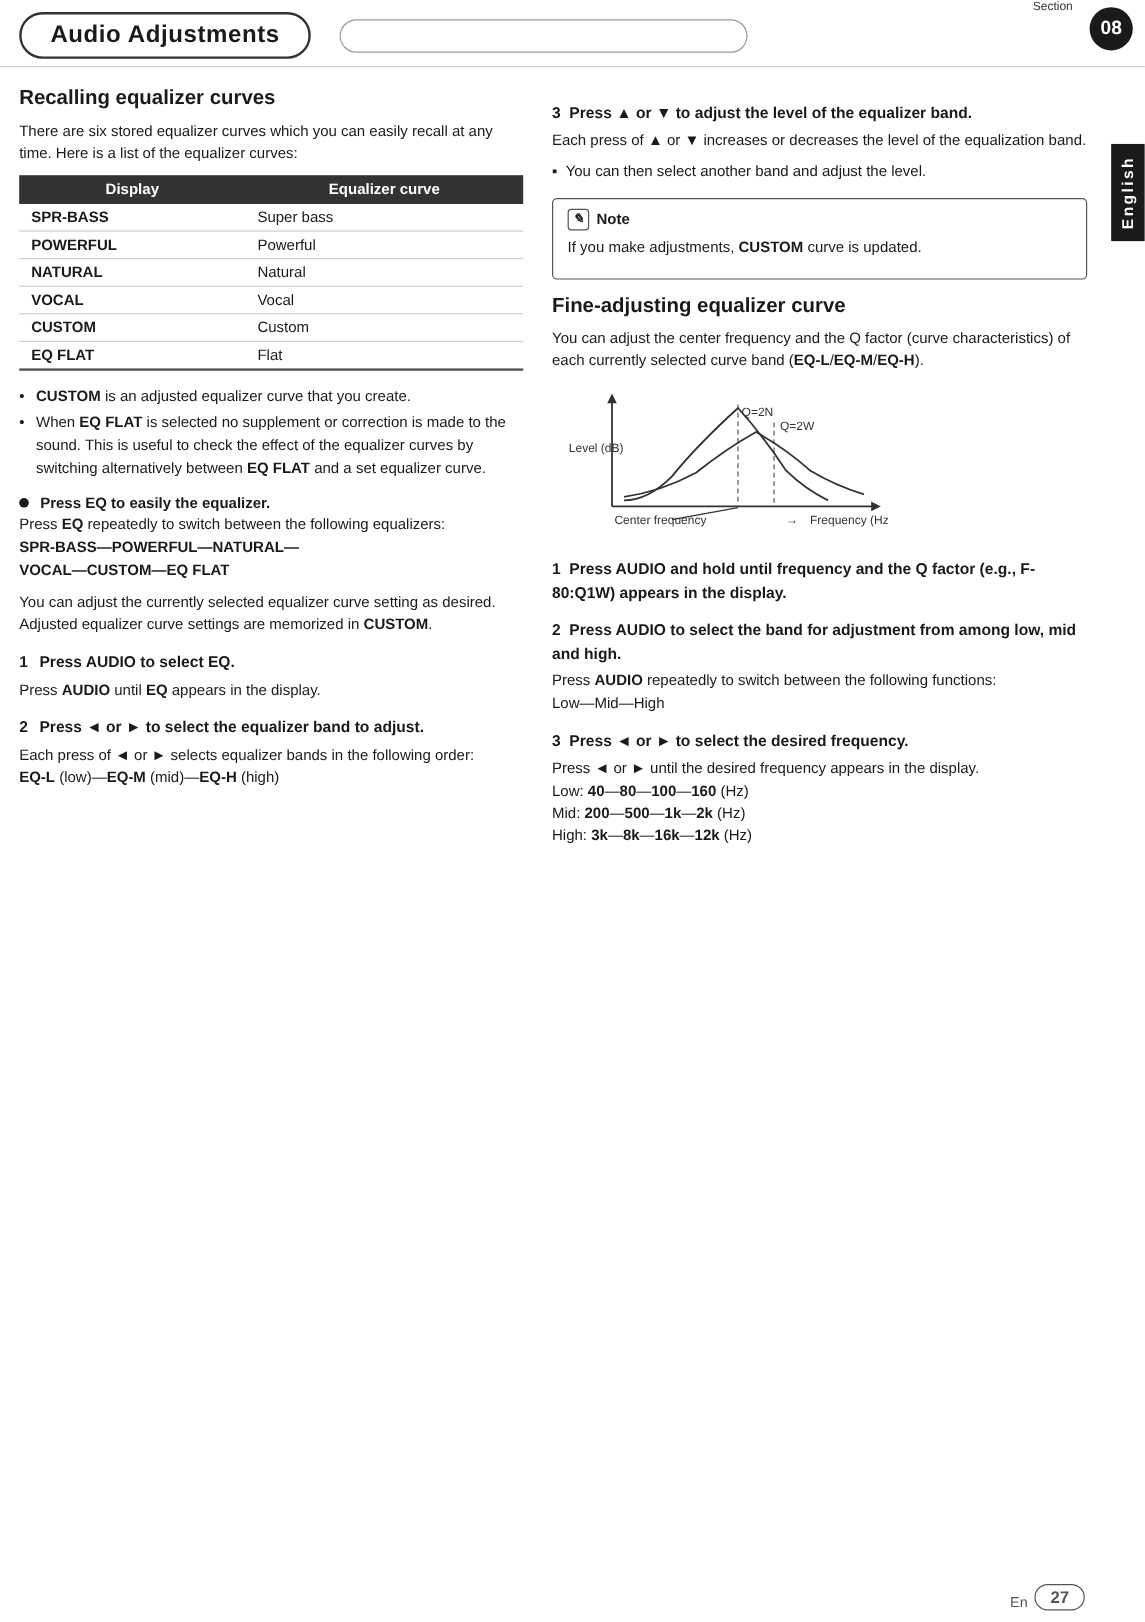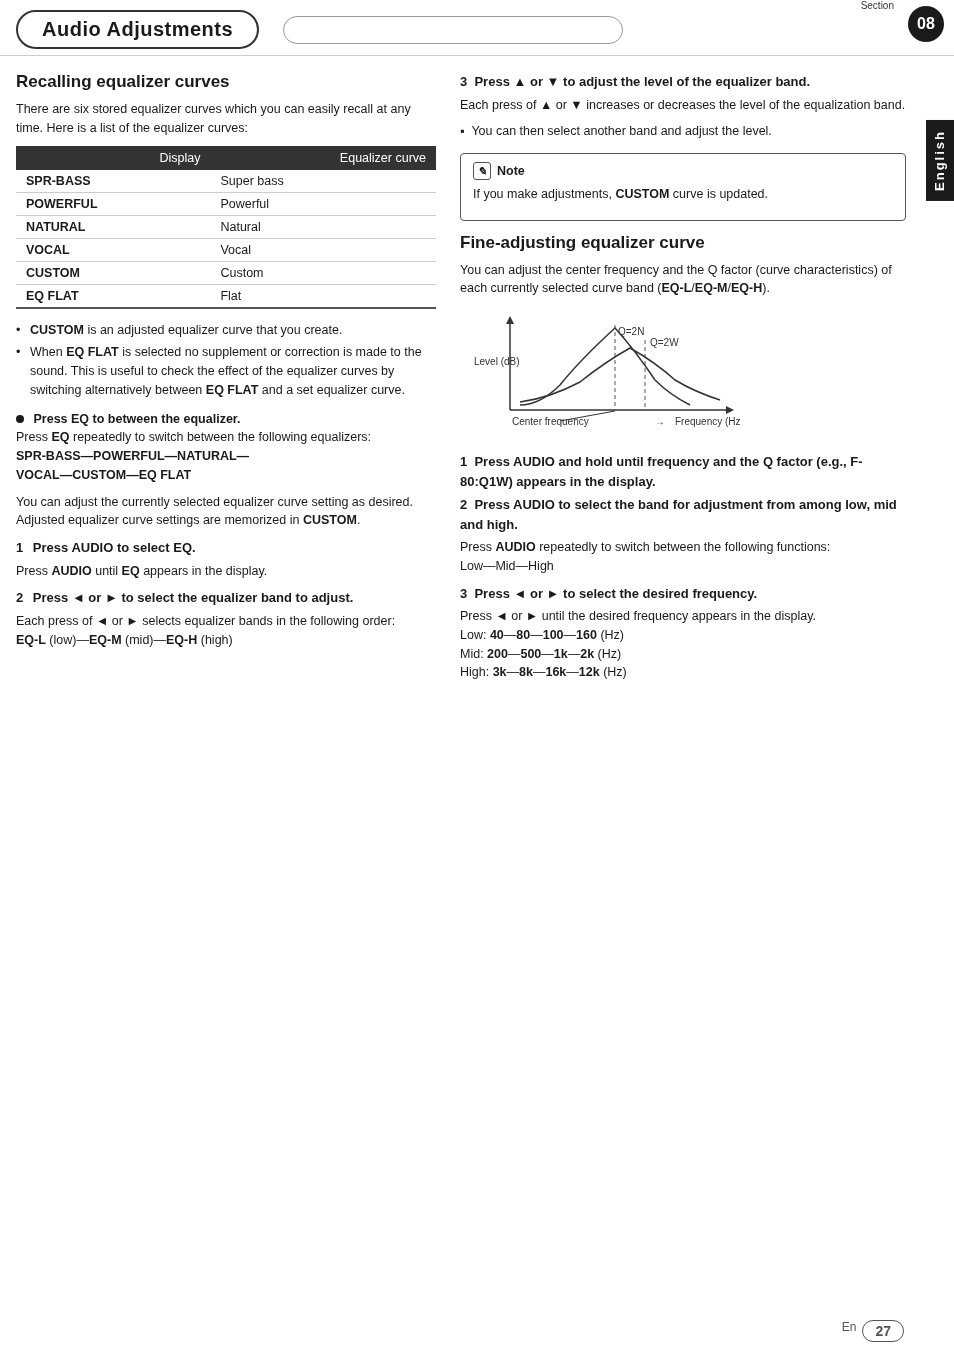--- a/index.html
+++ b/index.html
@@ -111,22 +111,22 @@
     .eq-table {
       width: 100%;
       border-collapse: collapse;
       margin-bottom: 12px;
       font-size: 12.5px;
     }
     .eq-table th {
       background: #333;
       color: #fff;
       padding: 5px 10px;
-      text-align: right;
-      font-weight: normal;
+      text-align: center;
+      font-weight: bold;
     }
     .eq-table td {
       padding: 4px 10px;
       border-bottom: 1px solid #ccc;
     }
     .eq-table tr:last-child td {
       border-bottom: 2px solid #555;
     }
     .eq-table .bold-cell {
       font-weight: bold;
@@ -147,21 +147,21 @@
     .bullet-list li::before {
       content: '•';
       position: absolute;
       left: 0;
     }
 
     
     .step-heading {
       font-size: 13px;
       font-weight: bold;
-      margin-top: 0;
+      margin-top: 12px;
       margin-bottom: 4px;
     }
     .step-heading .step-num {
       margin-right: 6px;
     }
     .circle-bullet {
       display: inline-block;
       width: 8px;
       height: 8px;
       border-radius: 50%;
@@ -212,21 +212,21 @@
     }
 
     
     .bottom-bar {
       position: absolute;
       bottom: 10px;
       right: 50px;
       font-size: 12px;
       color: #555;
       display: flex;
-      align-items: flex-start;
+      align-items: flex-end;
       gap: 6px;
     }
     .page-num-box {
       border: 1.5px solid #555;
       border-radius: 12px;
       padding: 2px 12px;
       font-size: 14px;
       font-weight: bold;
     }
 
@@ -291,21 +291,21 @@
         <li>
           <b>CUSTOM</b> is an adjusted equalizer curve that you create.
         </li>
         <li>
           When <b>EQ FLAT</b> is selected no supplement or correction is made to the sound. This is useful to check the effect of the equalizer curves by switching alternatively between <b>EQ FLAT</b> and a set equalizer curve.
         </li>
       </ul>
 
       <p>
         <span class="circle-bullet"></span>
-        <b>Press EQ to between the equalizer.</b><br>
+        <b>Press EQ to easily the equalizer.</b><br>
         Press <b>EQ</b> repeatedly to switch between the following equalizers:<br>
         <b>SPR-BASS—POWERFUL—NATURAL—<br>VOCAL—CUSTOM—EQ FLAT</b>
       </p>
     </div>
 
     <div>
       <p>
         You can adjust the currently selected equalizer curve setting as desired. Adjusted equalizer curve settings are memorized in <b>CUSTOM</b>.
       </p>
 

